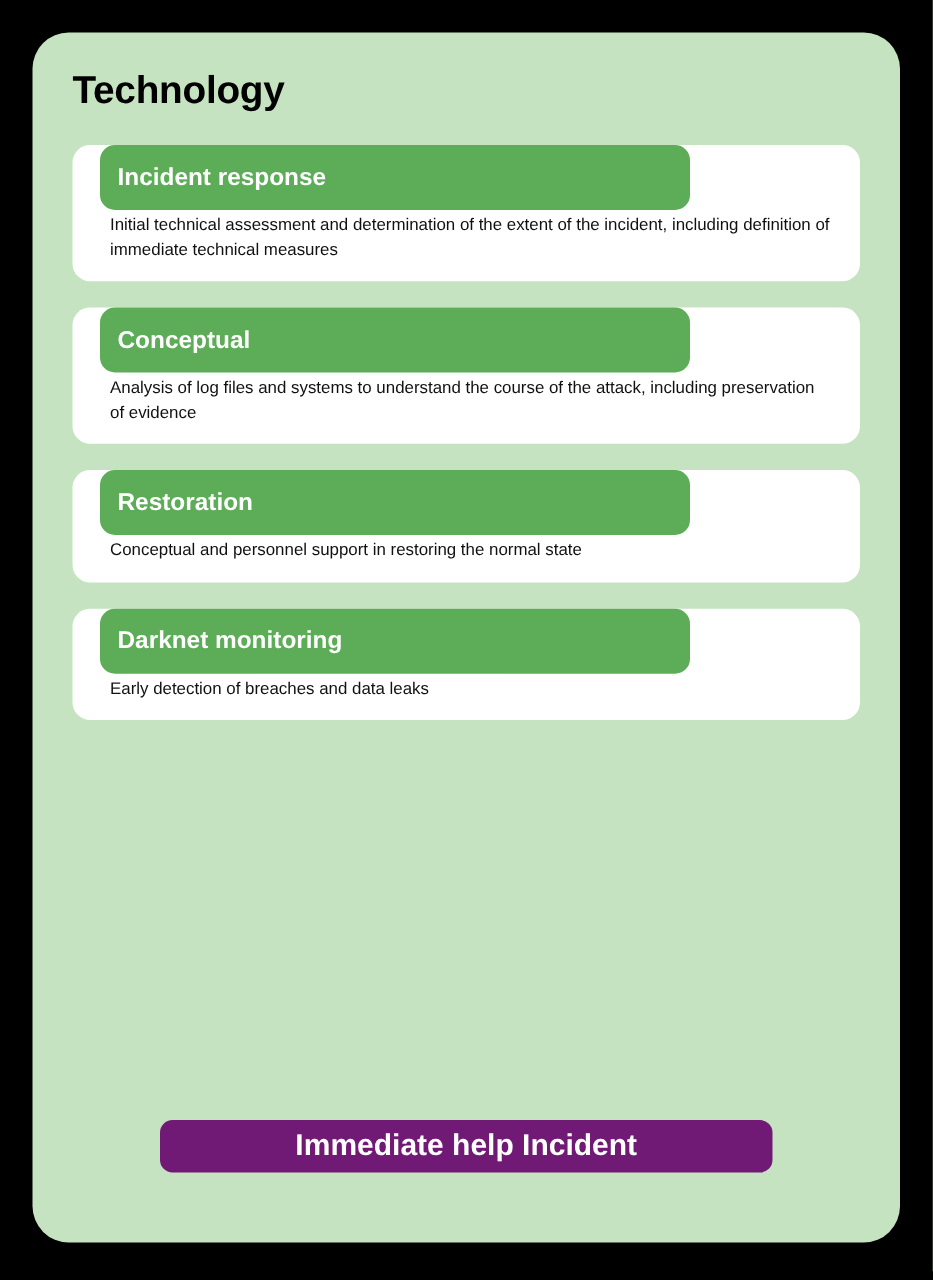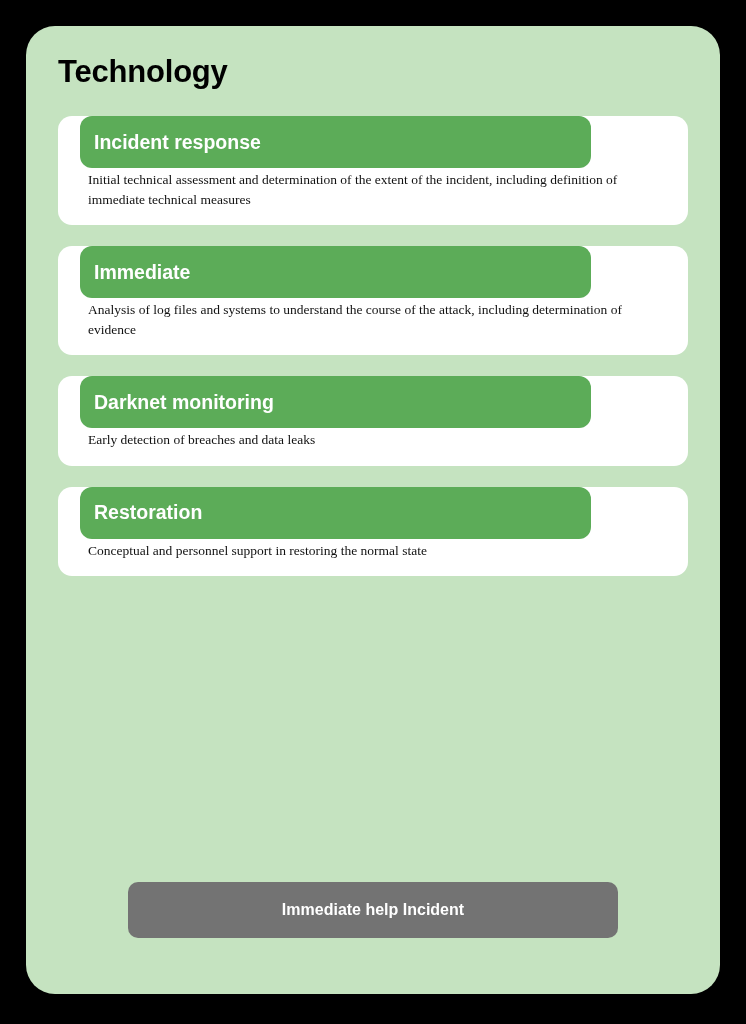--- a/index.html
+++ b/index.html
@@ -50,35 +50,34 @@
   .item-body {
     position: relative;
     margin-left: 0px;
     margin-top: 0px;
     background: #ffffff;
     border-radius: 14px;
     min-height: 70px;
     padding: 54px 22px 16px 30px;
     box-sizing: border-box;
     width: 630px;
-    font-family: Liberation Serif, serif;
   }
 
   .item-desc {
     font-size: 13.5px;
     line-height: 1.45;
     color: #111111;
     white-space: pre-line;
   }
 
   .item-header {
     position: absolute;
     left: 22px;
     top: 0;
-    width: 511px;
+    width: 472px;
     height: 52px;
     background: #5cac58;
     border-radius: 12px;
     display: flex;
     align-items: center;
     padding-left: 14px;
     box-sizing: border-box;
     z-index: 5;
   }
 
@@ -92,27 +91,27 @@
     position: absolute;
     left: 0;
     right: 0;
     bottom: 56px;
     display: flex;
     justify-content: center;
   }
 
   .cta {
     width: 490px;
-    height: 56px;
-    background: #737373;
+    height: 42px;
+    background: #701a75;
     border: none;
     border-radius: 10px;
     color: #ffffff;
     font-family: "Liberation Sans", sans-serif;
-    font-size: 16px;
+    font-size: 24px;
     font-weight: bold;
     cursor: pointer;
     display: flex;
     align-items: center;
     justify-content: center;
   }
 </style>
 </head>
 <body>
 
@@ -126,43 +125,43 @@
       <div class="item-header">
         <span>Incident response</span>
       </div>
       <div class="item-body">
         <div class="item-desc">Initial technical assessment and determination of the extent of the incident, including definition of immediate technical measures</div>
       </div>
     </div>
 
     <div class="item">
       <div class="item-header">
-        <span>Immediate</span>
+        <span>Conceptual</span>
       </div>
       <div class="item-body">
-        <div class="item-desc">Analysis of log files and systems to understand the course of the attack, including determination of evidence</div>
+        <div class="item-desc">Analysis of log files and systems to understand the course of the attack, including preservation of evidence</div>
       </div>
     </div>
 
+
+    <div class="item">
+      <div class="item-header">
+        <span>Restoration</span>
+      </div>
+      <div class="item-body">
+        <div class="item-desc">Conceptual and personnel support in restoring the normal state</div>
+      </div>
+    </div>
 
     <div class="item">
       <div class="item-header">
         <span>Darknet monitoring</span>
       </div>
       <div class="item-body">
         <div class="item-desc">Early detection of breaches and data leaks</div>
-      </div>
-    </div>
-
-    <div class="item">
-      <div class="item-header">
-        <span>Restoration</span>
-      </div>
-      <div class="item-body">
-        <div class="item-desc">Conceptual and personnel support in restoring the normal state</div>
       </div>
     </div>
 
   </div>
 
   <div class="cta-wrap">
     <button class="cta">Immediate help Incident</button>
   </div>
 
 </div>

